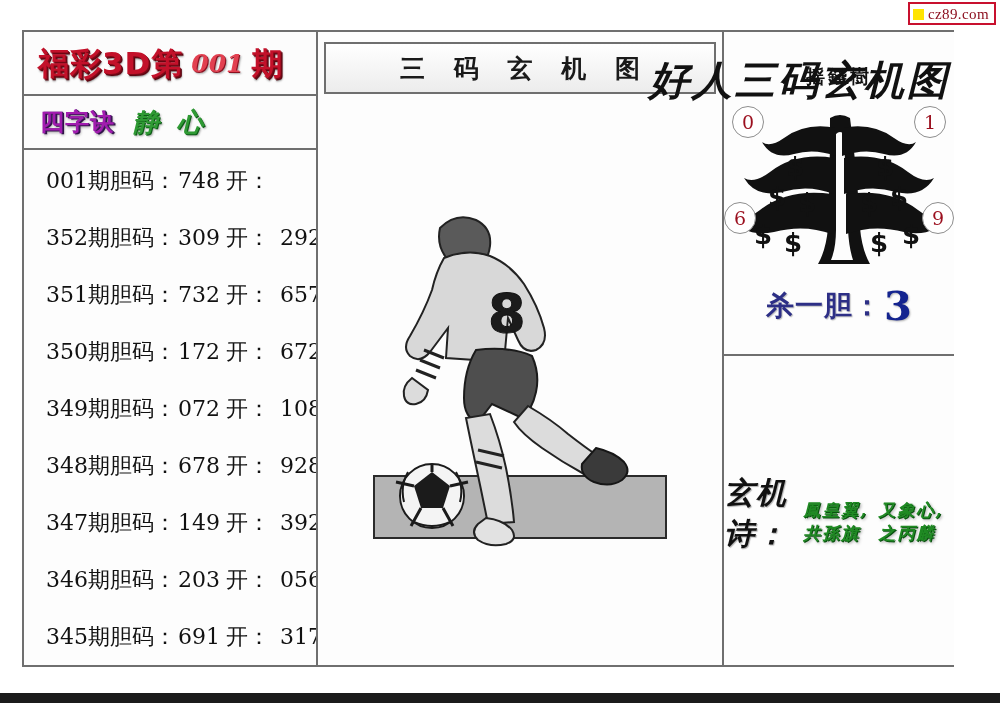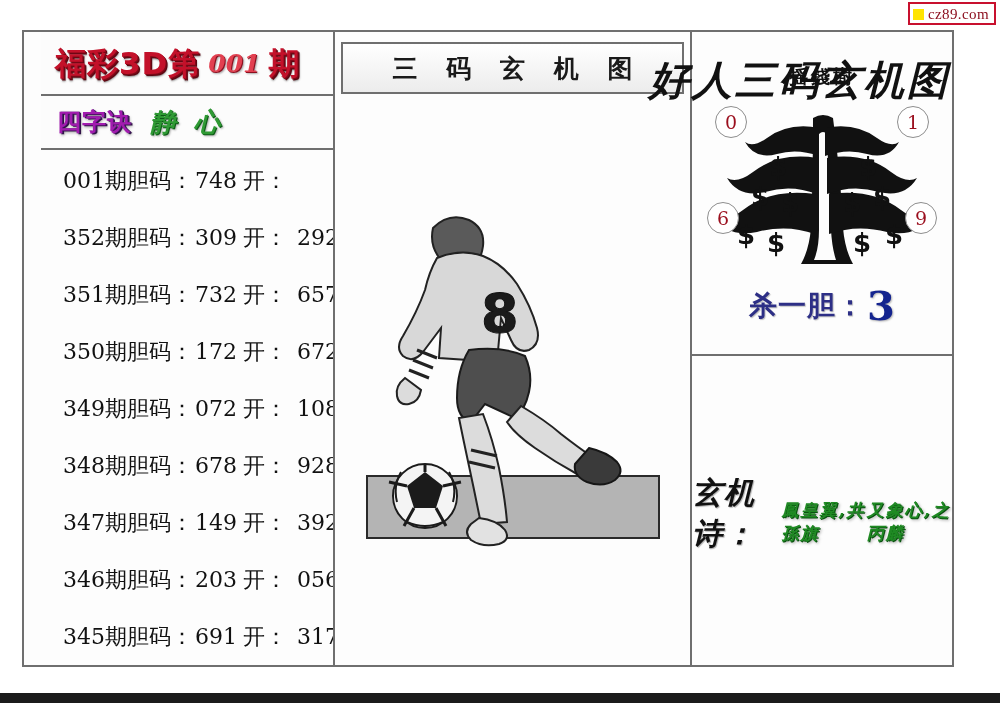--- a/index.html
+++ b/index.html
@@ -24,21 +24,21 @@
   }
   
   #frame{
     position:absolute;left:22px;top:30px;width:932px;height:637px;
     border:2px solid #6f6f6f;background:#fdfdfd;
     box-sizing:border-box;display:flex;
   }
   .colsep{width:2px;background:#6f6f6f;flex:none;}
   .rowsep{height:2px;background:#6f6f6f;}
   
-  #col-left{width:292px;flex:none;display:flex;flex-direction:column;background:#fdfdfd;padding-left:17px;}
+  #col-left{width:292px;flex:none;display:flex;flex-direction:column;background:#fdfdfd;}
   #banner-issue{
     height:62px;flex:none;display:flex;align-items:center;
     padding-left:14px;background:#fcfcfc;overflow:hidden;
   }
   .cn3d{
     font-family:"DejaVu Sans","Liberation Sans",sans-serif;
     font-weight:bold;font-size:31px;line-height:1;
     color:#c3112a;
     text-shadow:1px 1px 0 #7d0a18, 2px 2px 0 #5d0712, 2px 3px 2px rgba(0,0,0,.45);
     letter-spacing:1px;
@@ -75,21 +75,21 @@
   .rec-row{
     flex:1;display:flex;align-items:center;
     padding-left:22px;
     font-family:"DejaVu Serif","Liberation Serif",serif;
     font-size:22px;color:#111;white-space:nowrap;
   }
   .rec-row .v1{margin-left:2px;}
   .rec-row .kai{margin-left:6px;}
   .rec-row .v2{margin-left:10px;}
   
-  #col-mid{width:355px;flex:none;display:flex;flex-direction:column;background:#fdfdfd;border-radius:9px;}
+  #col-mid{width:404px;flex:none;display:flex;flex-direction:column;background:#fdfdfd;border-radius:9px;}
   #mid-head{
     height:48px;flex:none;margin:10px 6px 0 6px;
     border:2px solid #6f6f6f;
     display:flex;align-items:center;justify-content:center;
     background:linear-gradient(#ffffff,#ececec);
   }
   #mid-head .t{
     font-family:"DejaVu Sans","Liberation Sans",sans-serif;
     font-weight:bold;font-size:25px;color:#1a1a1a;letter-spacing:10px;
     text-indent:10px;

